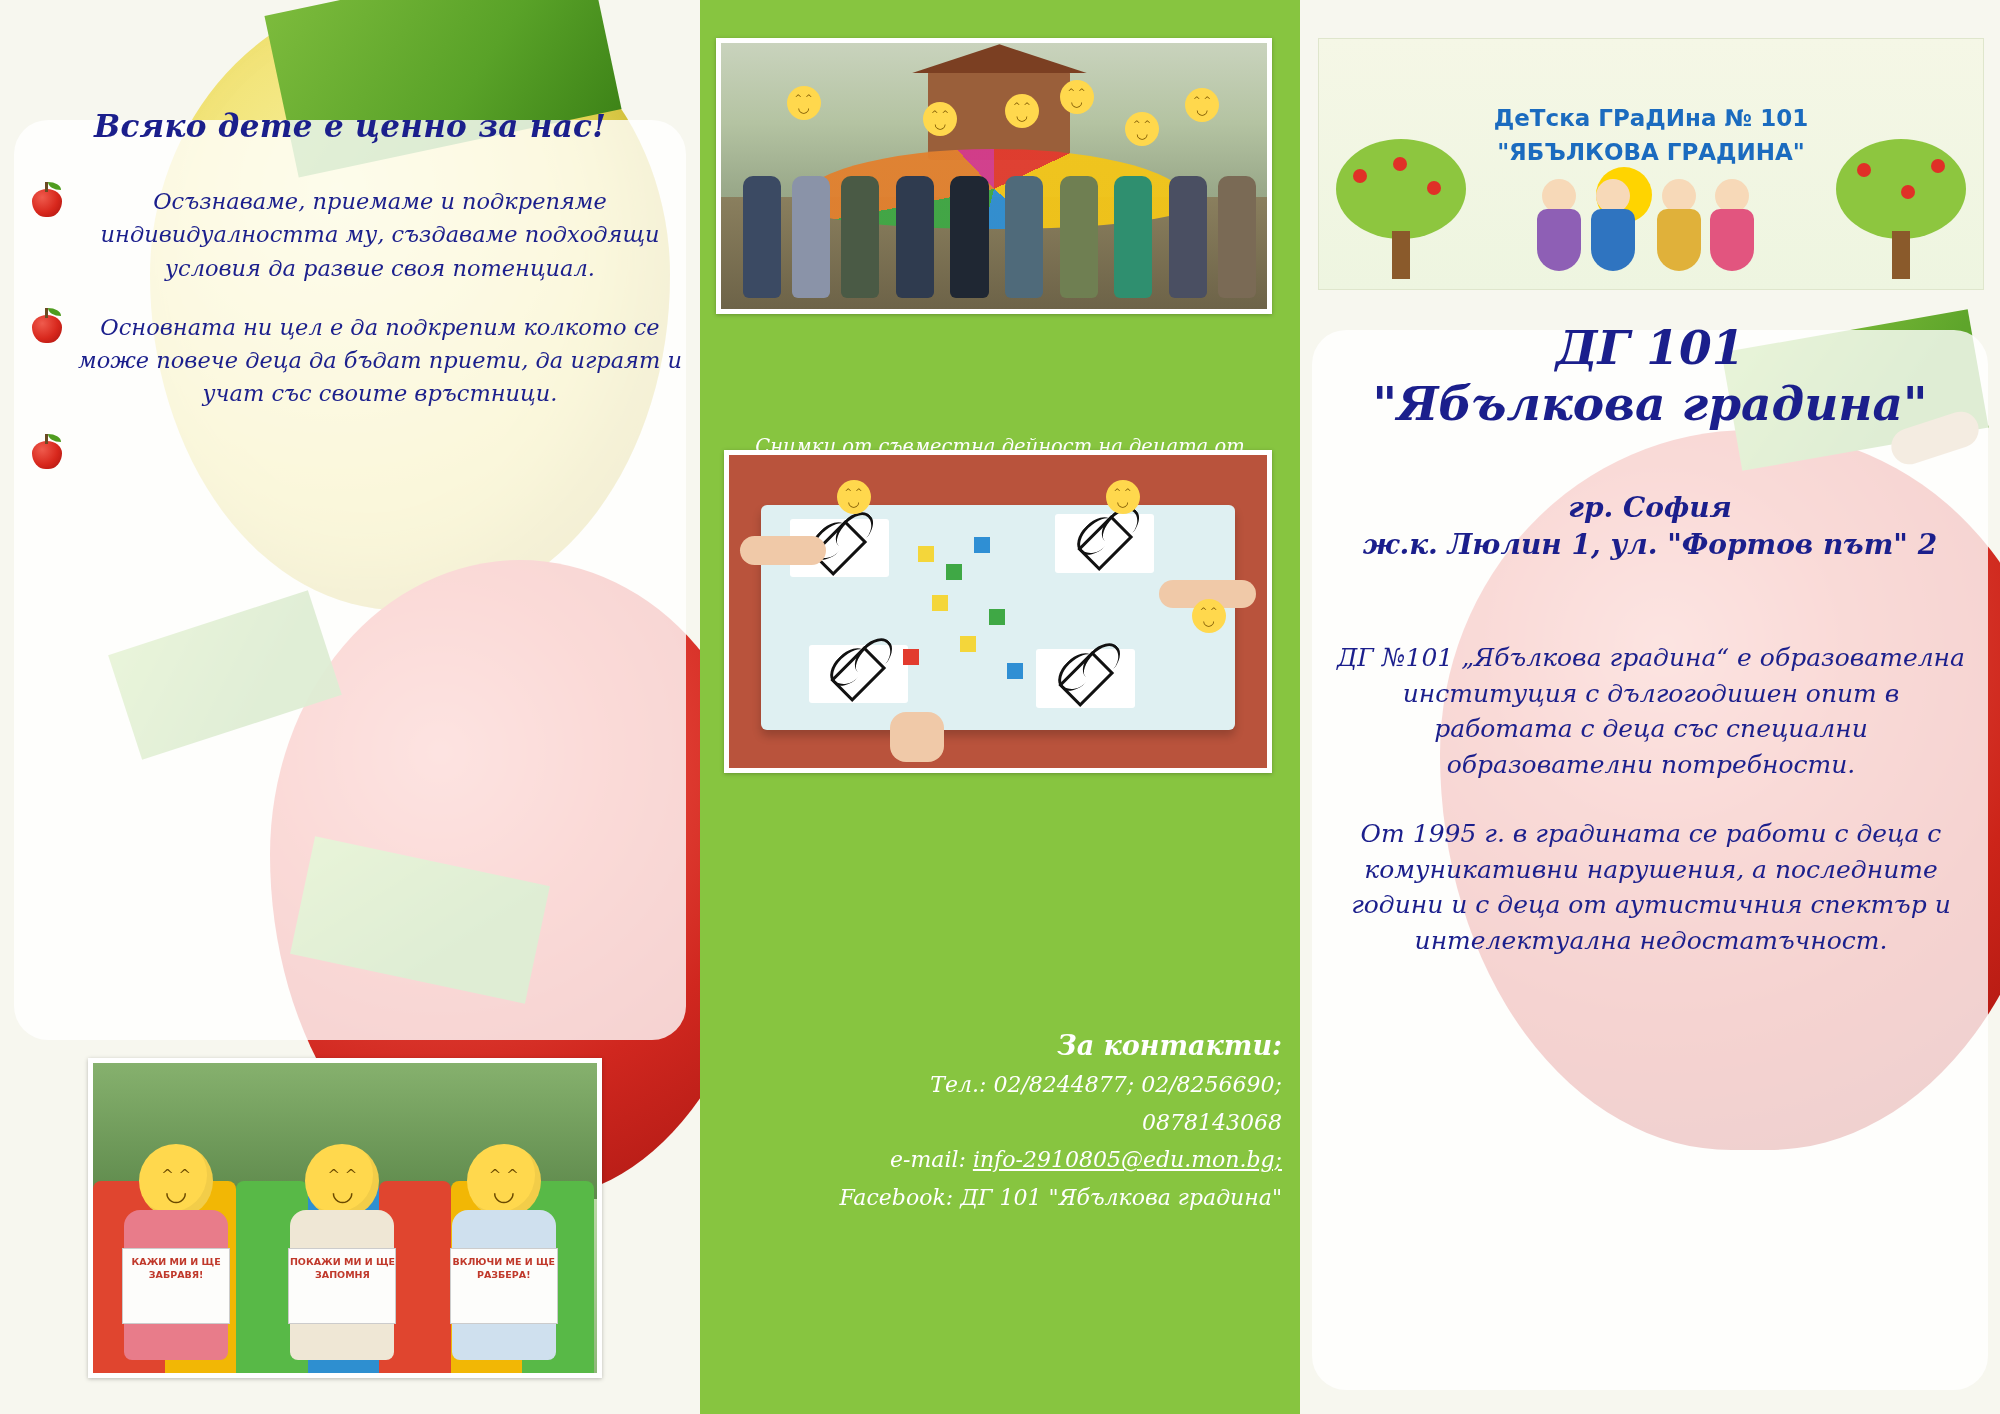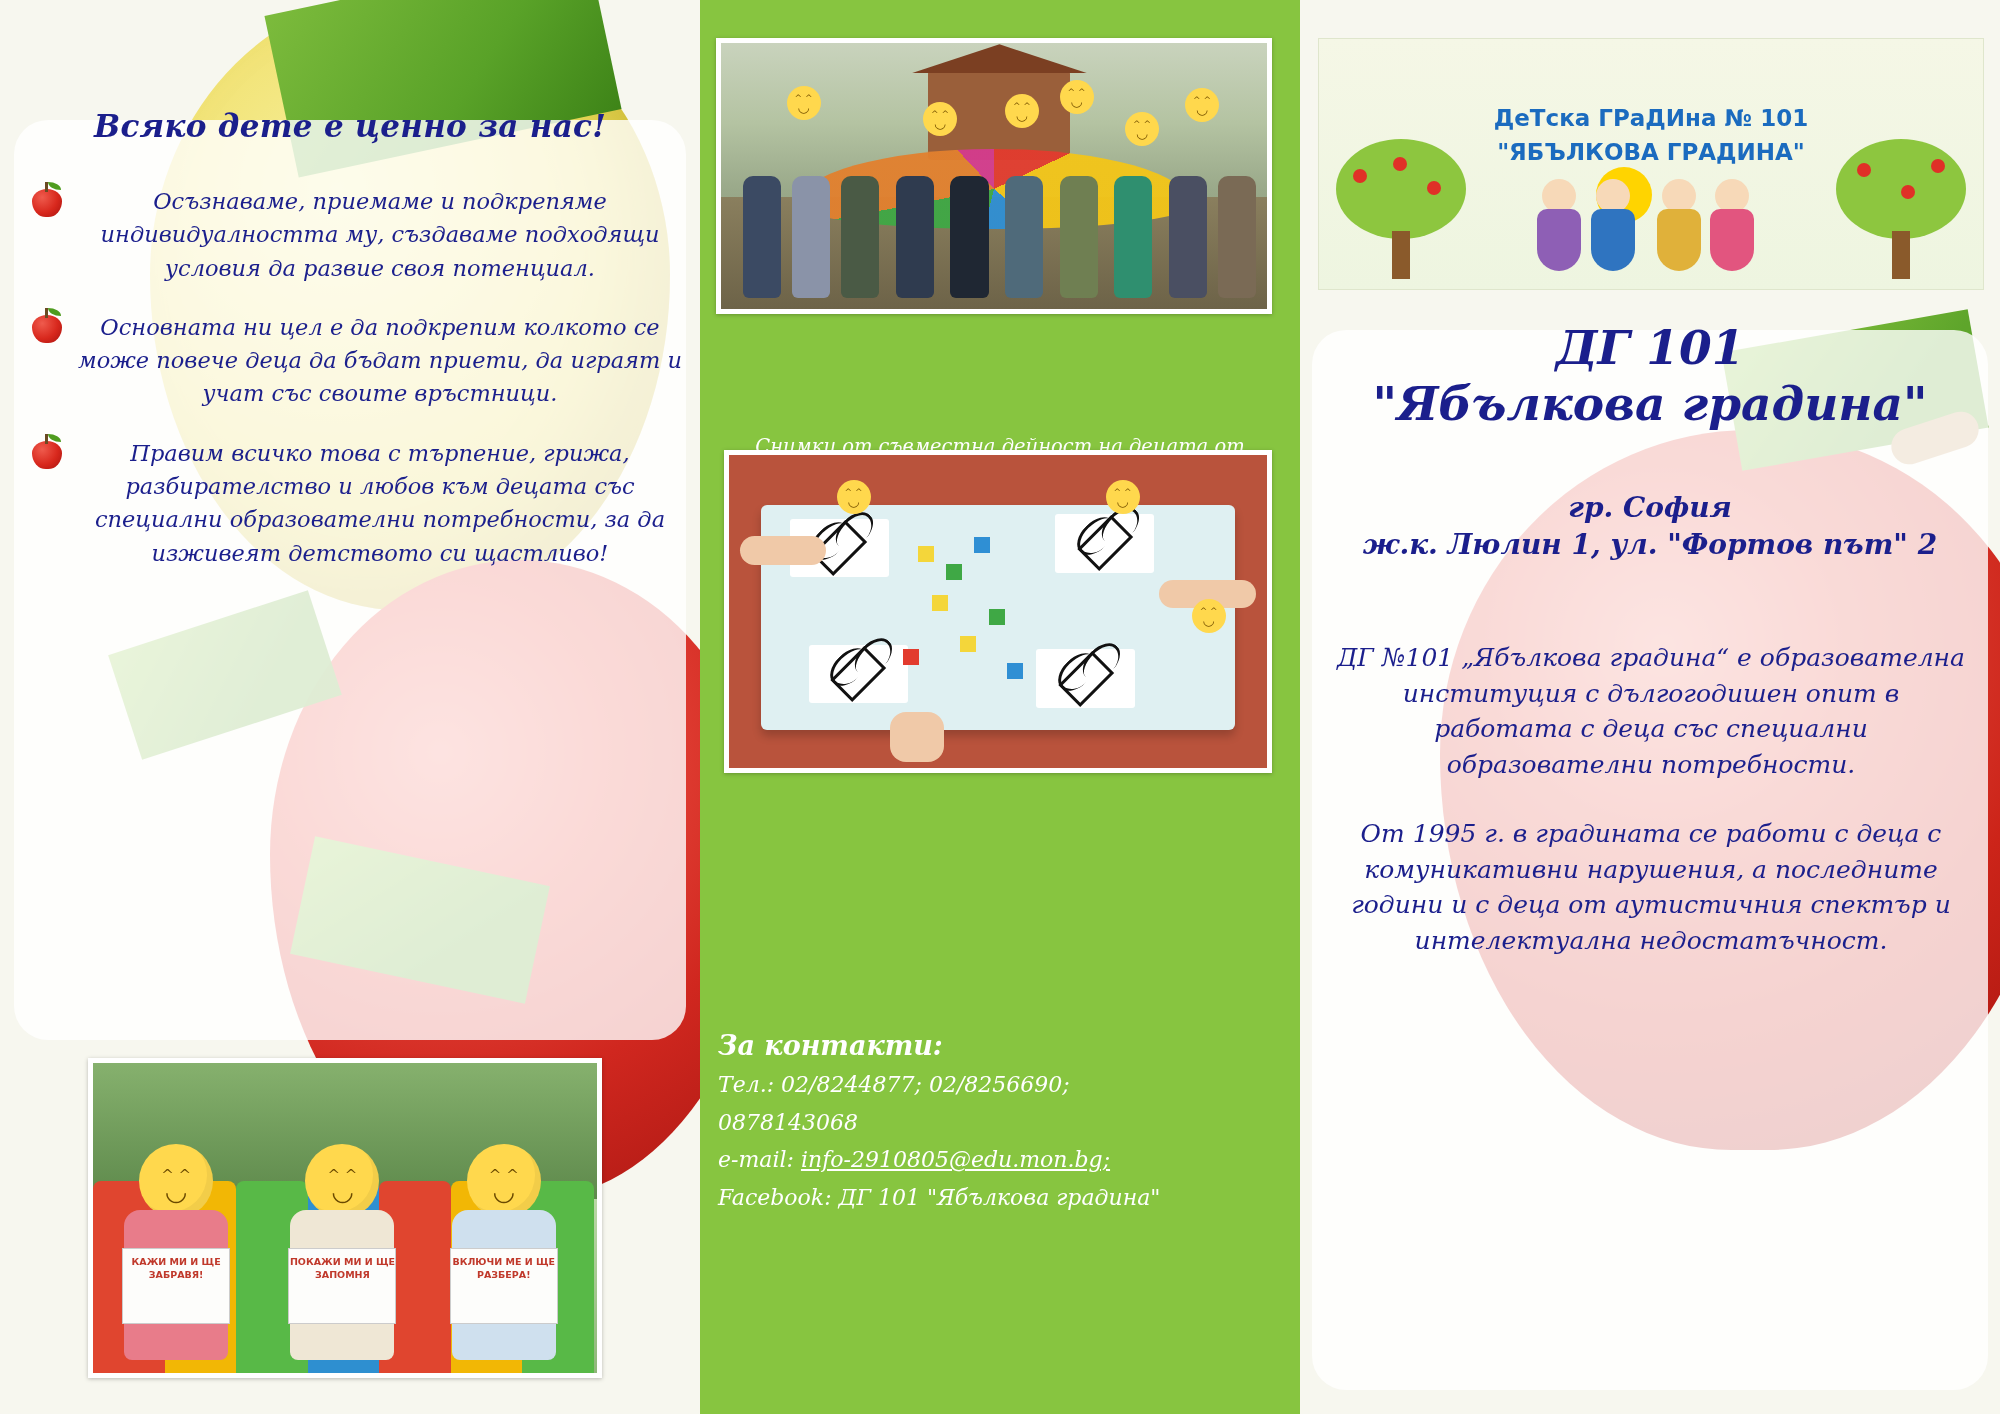--- a/index.html
+++ b/index.html
@@ -224,21 +224,21 @@
     line-height: 1.35;
     color: #ffffff;
     top: 432px;
   }
   .caption-mid.top { top: 434px; }
   .contacts {
     position: absolute;
     left: 18px;
     top: 1030px;
     width: 564px;
-    text-align: left;
+    text-align: right;
     color: #ffffff;
     font-family: "DejaVu Serif", serif;
     font-style: italic;
   }
   .contacts h3 {
     margin: 0 0 10px 0;
     font-size: 27px;
     font-weight: bold;
   }
   .contacts p {
@@ -443,21 +443,20 @@
         <div class="bullet">
           <span class="apple-bullet"></span>
           <span>Осъзнаваме, приемаме и подкрепяме индивидуалността му, създаваме подходящи условия да развие своя потенциал.</span>
         </div>
         <div class="bullet">
           <span class="apple-bullet"></span>
           <span>Основната ни цел е да подкрепим колкото се може повече деца да бъдат приети, да играят и учат със своите връстници.</span>
         </div>
         <div class="bullet">
           <span class="apple-bullet"></span>
-          <span>Правим всичко това с търпение, грижа, разбирателство и любов към децата със специални образователни потребности, за да изживеят детството си щастливо!</span>
         </div>
       </div>
 
       <div class="photo photo-fence">
         <div class="fence-sky"></div>
         <div class="fence-trees"></div>
         <div class="fence-board" style="left:0%;   background:#e0452f;"></div>
         <div class="fence-board" style="left:14.2%;background:#f2b705;"></div>
         <div class="fence-board" style="left:28.4%;background:#58b947;"></div>
         <div class="fence-board" style="left:42.6%;background:#2e8fd0;"></div>

